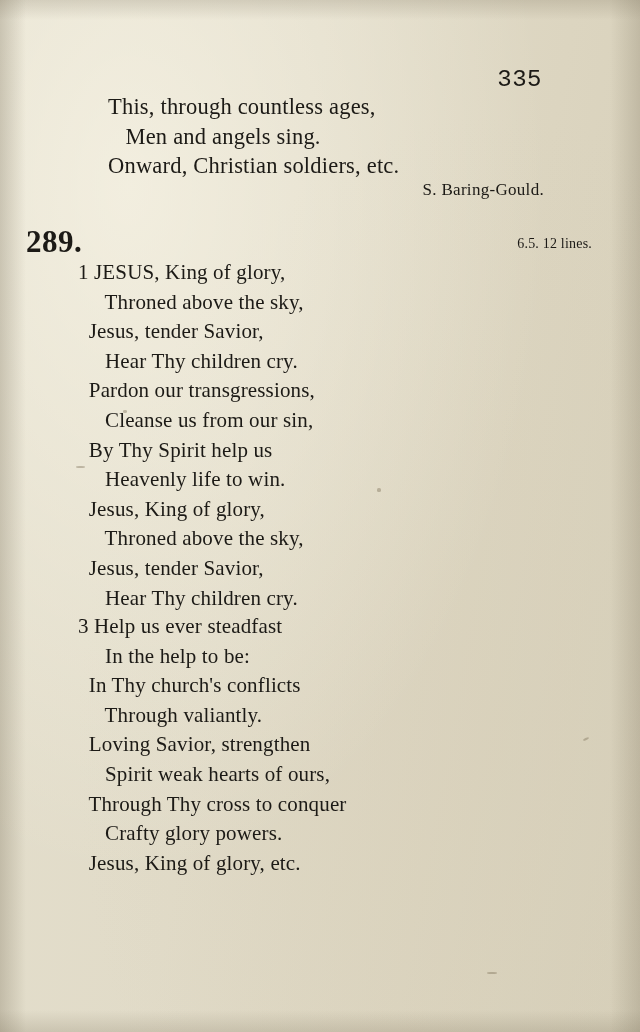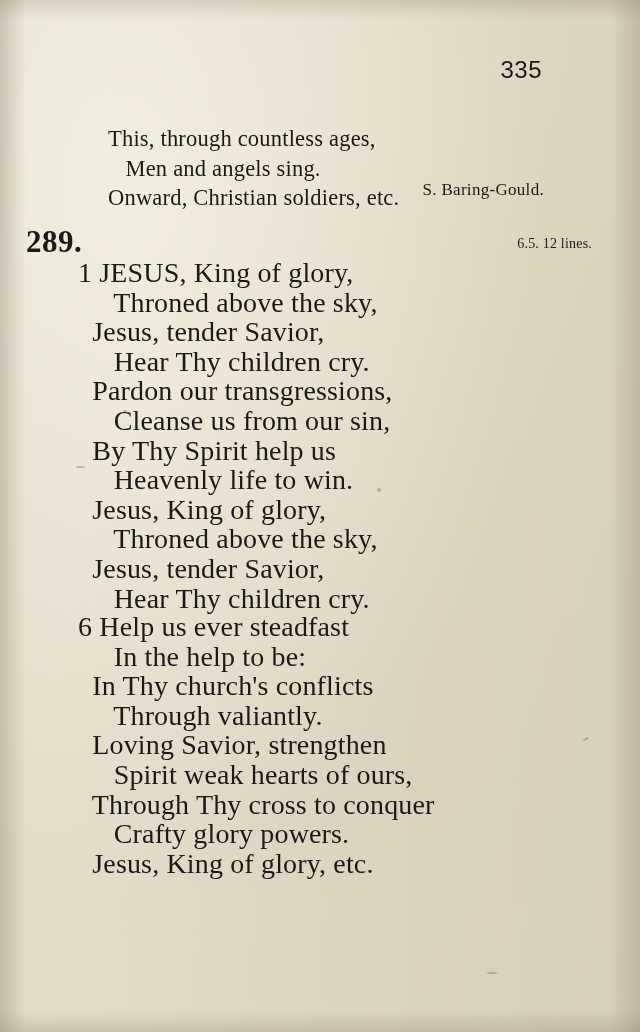--- a/index.html
+++ b/index.html
@@ -65,36 +65,36 @@
     position: absolute;
     left: 0;
     top: 0;
     width: 640px;
     height: 1032px;
   }
 
   .page-number {
     position: absolute;
     right: 98px;
-    top: 56px;
+    top: 66px;
     font-size: 24px;
     letter-spacing: 0.5px;
-    font-family: Liberation Sans, sans-serif;
+    font-family: Liberation Mono, monospace;
   }
 
   .verse-block {
     position: absolute;
     left: 108px;
     font-size: 22.5px;
     line-height: 29.6px;
     white-space: pre;
     letter-spacing: 0.2px;
   }
 
-  .tail-verse { top: 92px; margin-top: 32px; }
+  .tail-verse { top: 92px; }
 
   .attribution {
     position: absolute;
     right: 96px;
     top: 180px;
     font-size: 17px;
     font-family: "Liberation Serif", serif;
     letter-spacing: 0.3px;
   }
 
@@ -117,21 +117,21 @@
     position: absolute;
     right: 24px;
     top: 12px;
     font-size: 14px;
     letter-spacing: 0.2px;
   }
 
   .stanza {
     position: absolute;
     left: 78px;
-    font-size: 28px;
+    font-size: 21px;
     line-height: 29.6px;
     white-space: pre;
     letter-spacing: 0.15px;
   }
   .stanza-1 { top: 258px; }
   .stanza-2 { top: 612px; }
   .stanza-3 { top: 880px; }
 </style>
 </head>
 <body>
@@ -165,21 +165,21 @@
 <span>     Hear Thy children cry.</span>
 <span>  Pardon our transgressions,</span>
 <span>     Cleanse us from our sin,</span>
 <span>  By Thy Spirit help us</span>
 <span>     Heavenly life to win.</span>
 <span>  Jesus, King of glory,</span>
 <span>     Throned above the sky,</span>
 <span>  Jesus, tender Savior,</span>
 <span>     Hear Thy children cry.</span></div>
 
-    <div class="stanza stanza-2"><span>6 Help us ever steadfast</span>
+    <div class="stanza stanza-2"><span>3 Help us ever steadfast</span>
 <span>     In the help to be:</span>
 <span>  In Thy church's conflicts</span>
 <span>     Through valiantly.</span>
 <span>  Loving Savior, strengthen</span>
 <span>     Spirit weak hearts of ours,</span>
 <span>  Through Thy cross to conquer</span>
 <span>     Crafty glory powers.</span>
 <span>  Jesus, King of glory, etc.</span></div>
 
 

